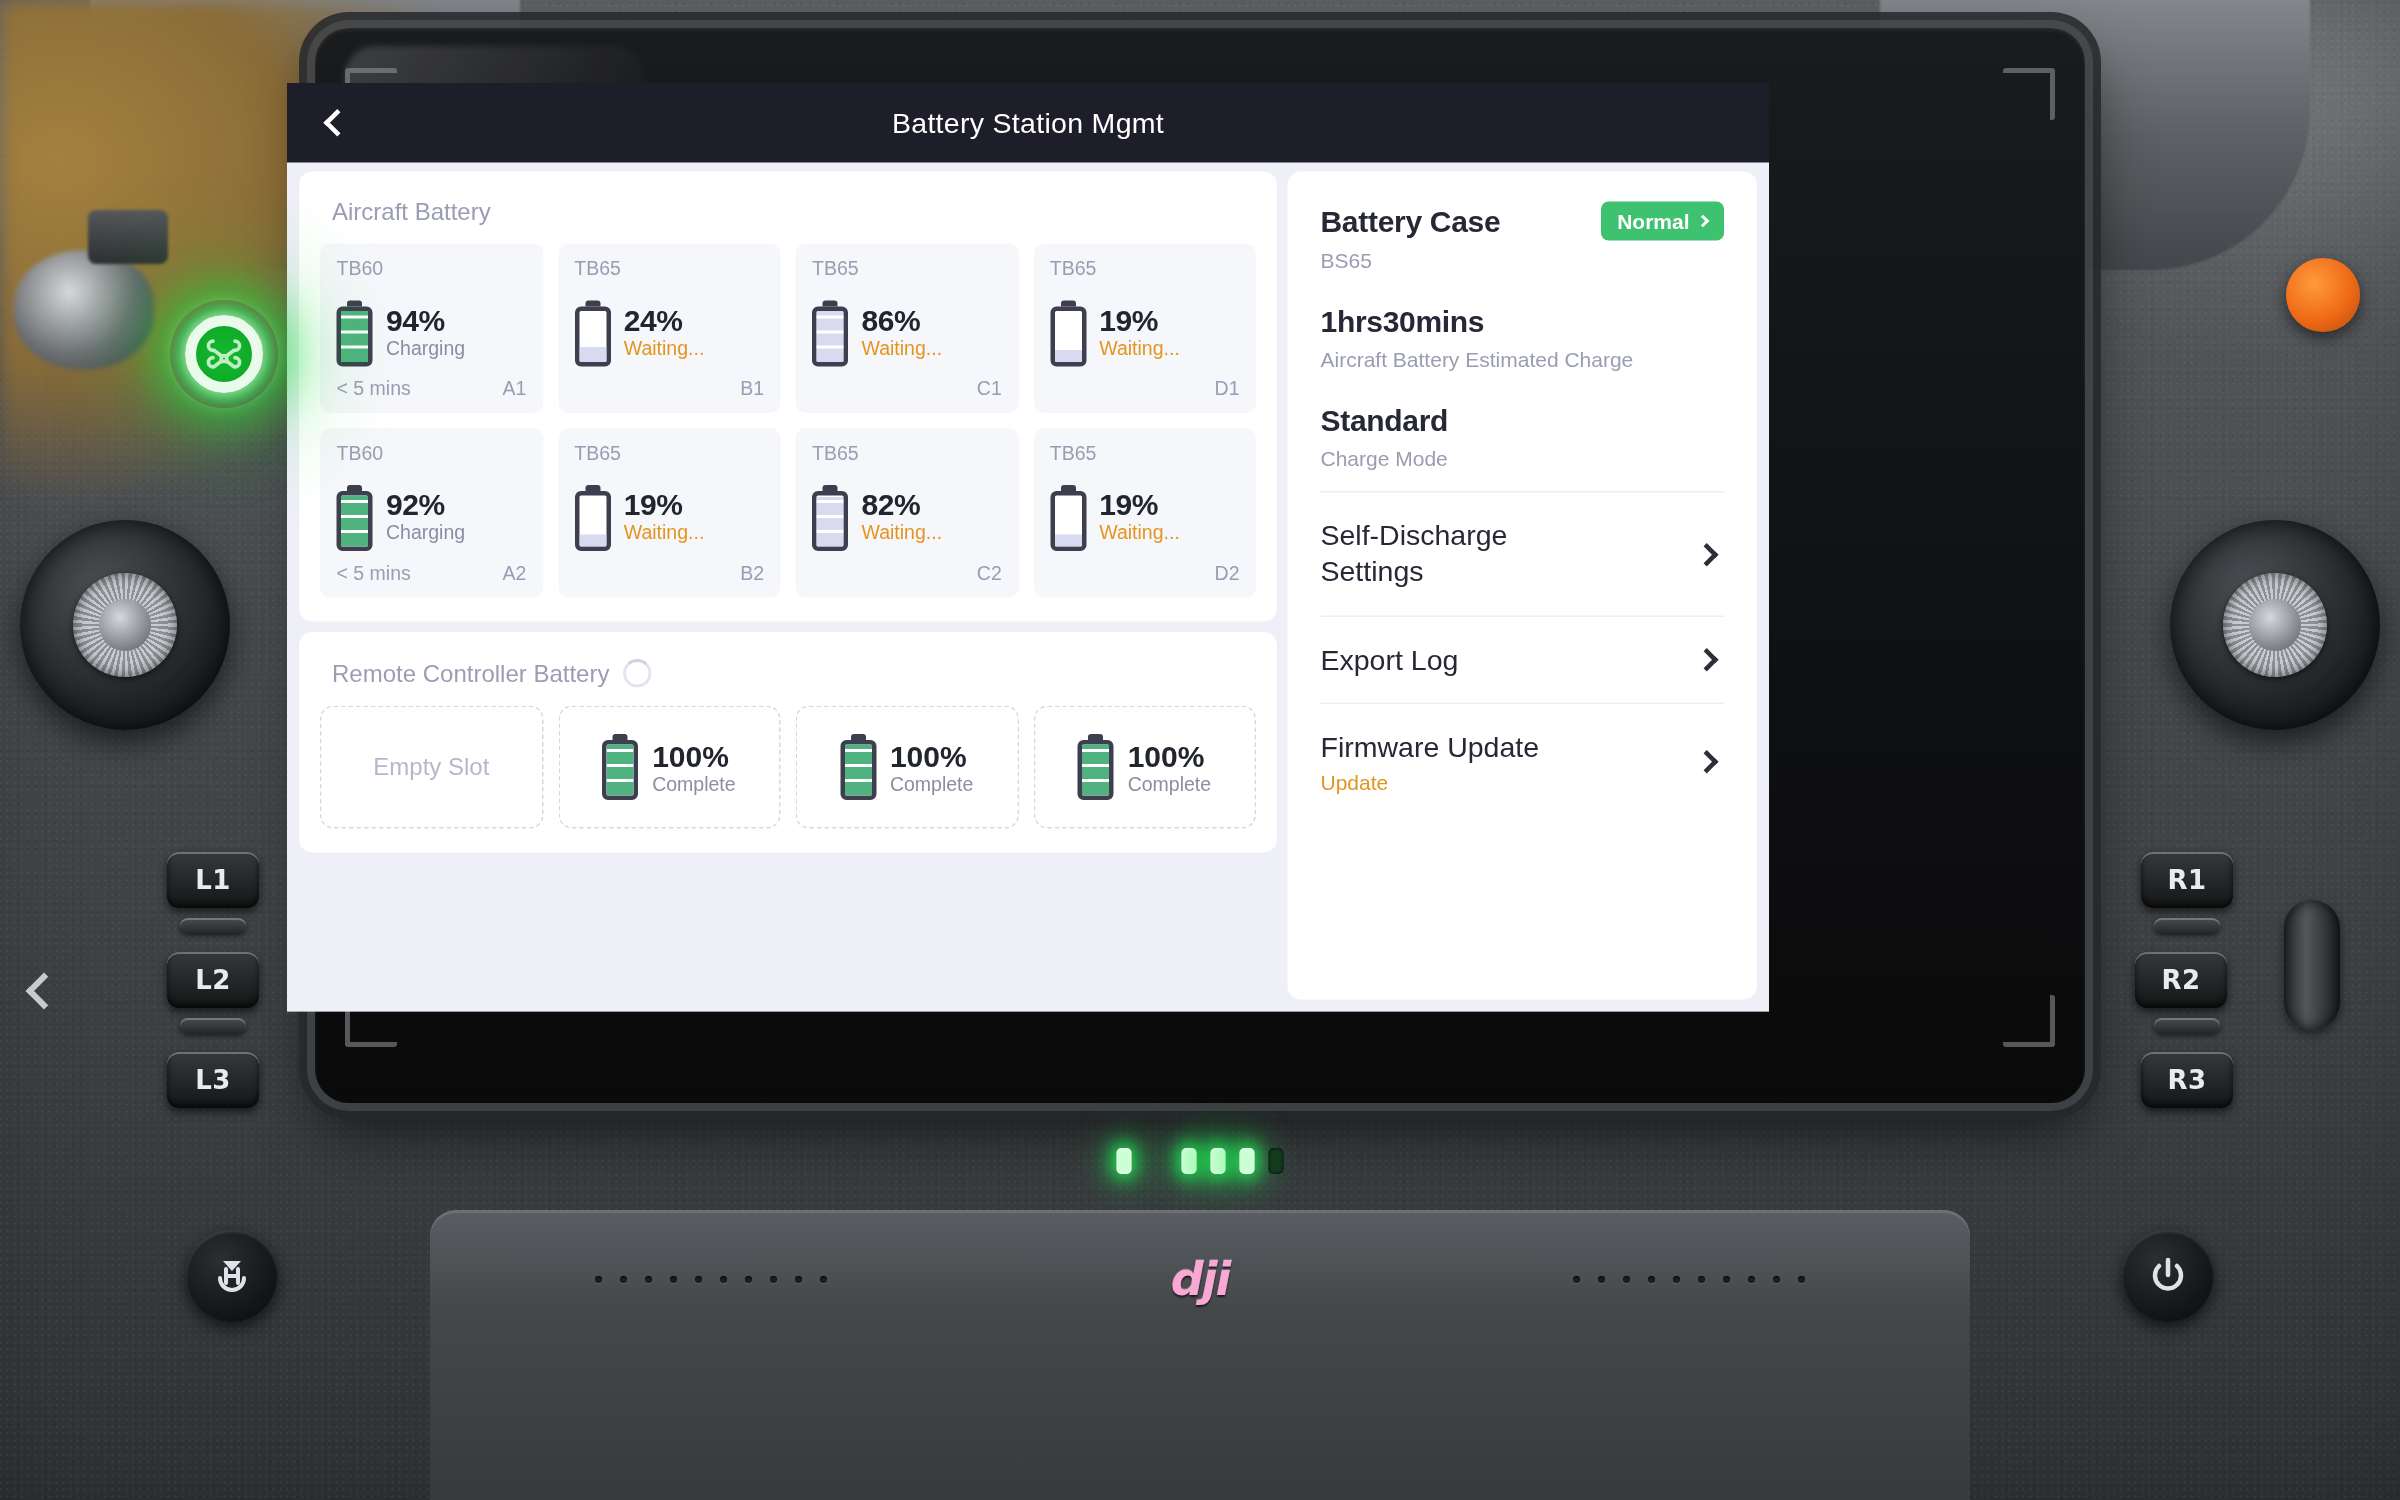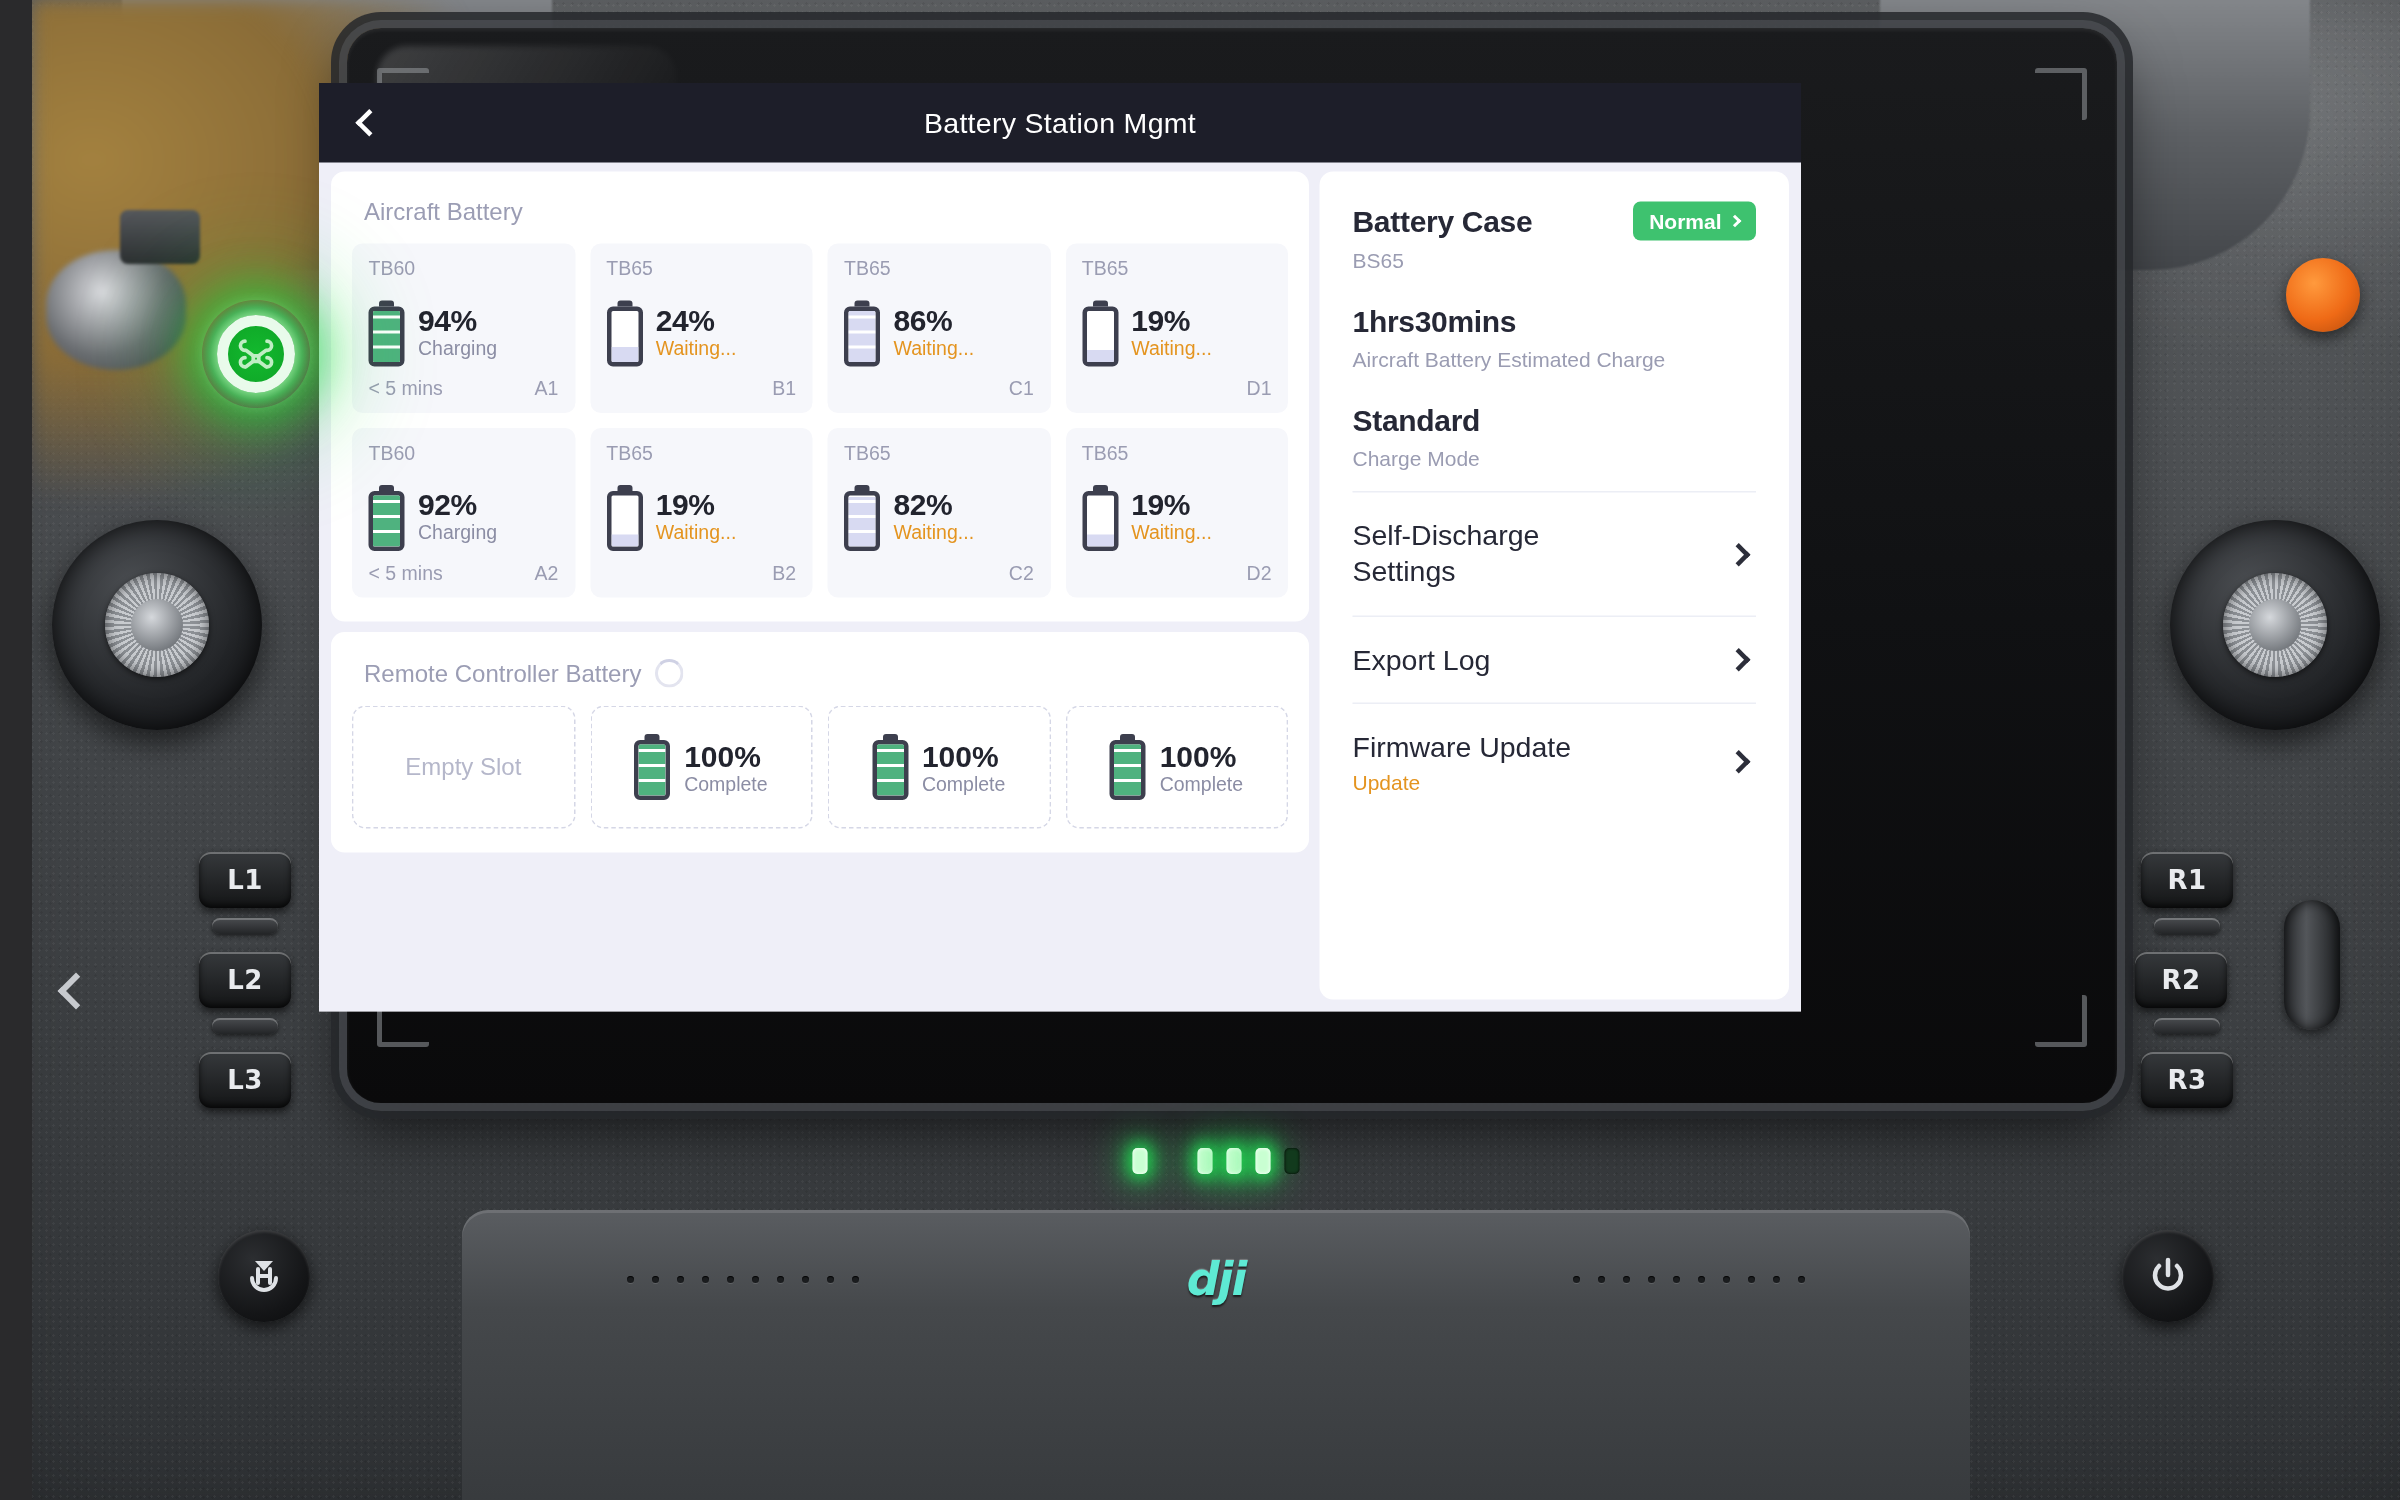--- a/index.html
+++ b/index.html
@@ -3,21 +3,21 @@
 <meta charset="utf-8">
 <style>
   * { margin:0; padding:0; box-sizing:border-box; }
   html,body{ width:2400px; height:1500px; overflow:hidden; }
   body{
     font-family:"Liberation Sans", sans-serif;
     background:#2a2a2c;
   }
 
   
-  #scene{ position:absolute; inset:0; overflow:hidden;margin-left:32px; }
+  #scene{ position:absolute; inset:0; overflow:hidden; }
 
   .bg-desk{
     position:absolute; inset:0;
     background:
       radial-gradient(900px 700px at 120px 300px, #9a7a44 0%, #7d6337 38%, #4a4033 70%, #36332f 100%),
       linear-gradient(120deg,#8a6e3e 0%, #56483a 40%, #34343a 100%);
     filter:blur(2px);
   }
 
   
@@ -235,21 +235,21 @@
     background:#123a1d; box-shadow:inset 0 0 3px #000;
   }
   .led.on{
     background:#c9ffd2;
     box-shadow:0 0 16px 5px rgba(32,226,84,.85), 0 0 34px 12px rgba(32,226,84,.40), inset 0 0 4px #fff;
   }
   .led-gap{ width:22px; }
 
   .dji{
     position:absolute; left:50%; transform:translateX(-50%); top:1252px;
-    color:#5eead4; font-size:46px; font-weight:700; font-style:italic;
+    color:#f9a8d4; font-size:46px; font-weight:700; font-style:italic;
     letter-spacing:-2px; font-family:"DejaVu Sans", sans-serif;
     text-shadow:0 2px 2px rgba(0,0,0,.65), 0 -1px 1px rgba(255,255,255,.25);
     text-align:right;
   }
 
   .vent{
     position:absolute; top:1276px; display:flex; gap:18px;
   }
   .vent.l{ left:595px; }
   .vent.r{ right:595px; }

